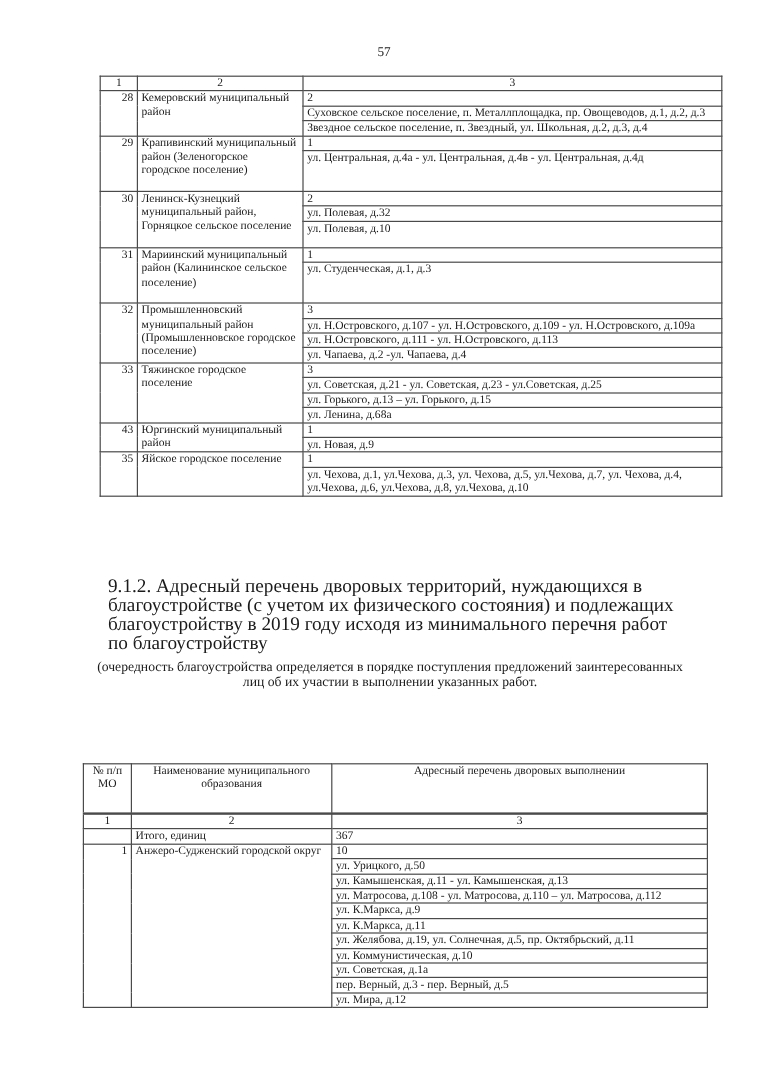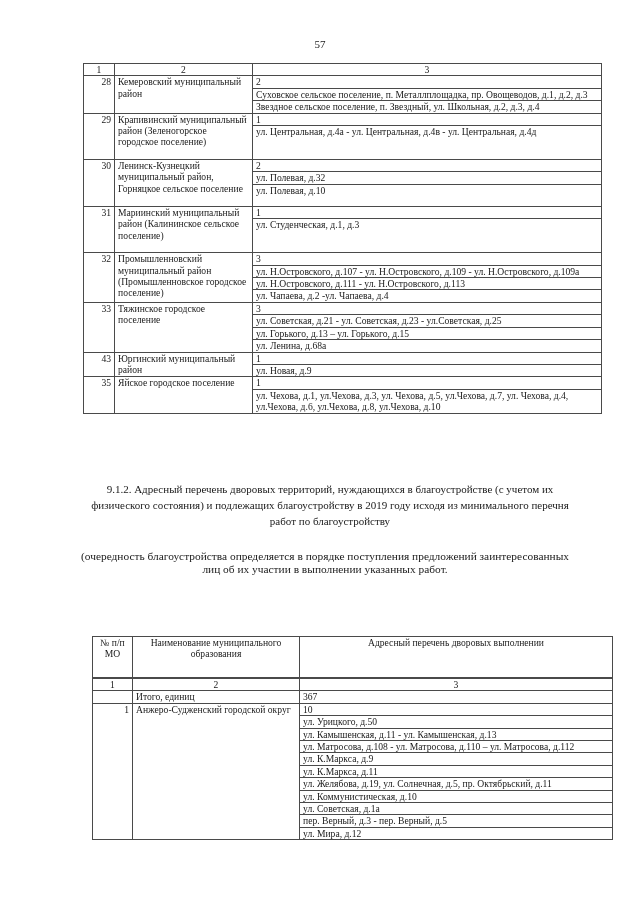--- a/index.html
+++ b/index.html
@@ -17,28 +17,28 @@
     padding: 0 3px; vertical-align: top; word-wrap: break-word;
   }
   td.center { text-align: right; }
   .hdr td { text-align: center; }
 
   #table-top { top: 63px; left: 83px; width: 518px; }
   #table-top col.c1 { width: 31px; }
   #table-top col.c2 { width: 138px; }
   #table-top col.c3 { width: 349px; }
 
-  #table-bottom { top: 636px; left: 92px; width: 520px; }
+  #table-bottom { top: 636px; left: 69px; width: 520px; }
   #table-bottom col.c1 { width: 40px; }
   #table-bottom col.c2 { width: 167px; }
   #table-bottom col.c3 { width: 313px; }
 
   .heading {
-    position: absolute; top: 481px; left: 90px; width: 480px; text-align: center;
-    font-size: 11px; line-height: 16px;
+    position: absolute; top: 481px; left: 90px; width: 480px; 
+    font-size: 16px; line-height: 16px;
   }
   .note {
     position: absolute; top: 550px; left: 80px; width: 490px; text-align: center;
     font-size: 11.4px; line-height: 13.2px;
   }
   .note p { margin: 0; }
   .note .indent { text-indent: 14px; }
   td.line2 { height: 22px; }
 </style>
 </head>

